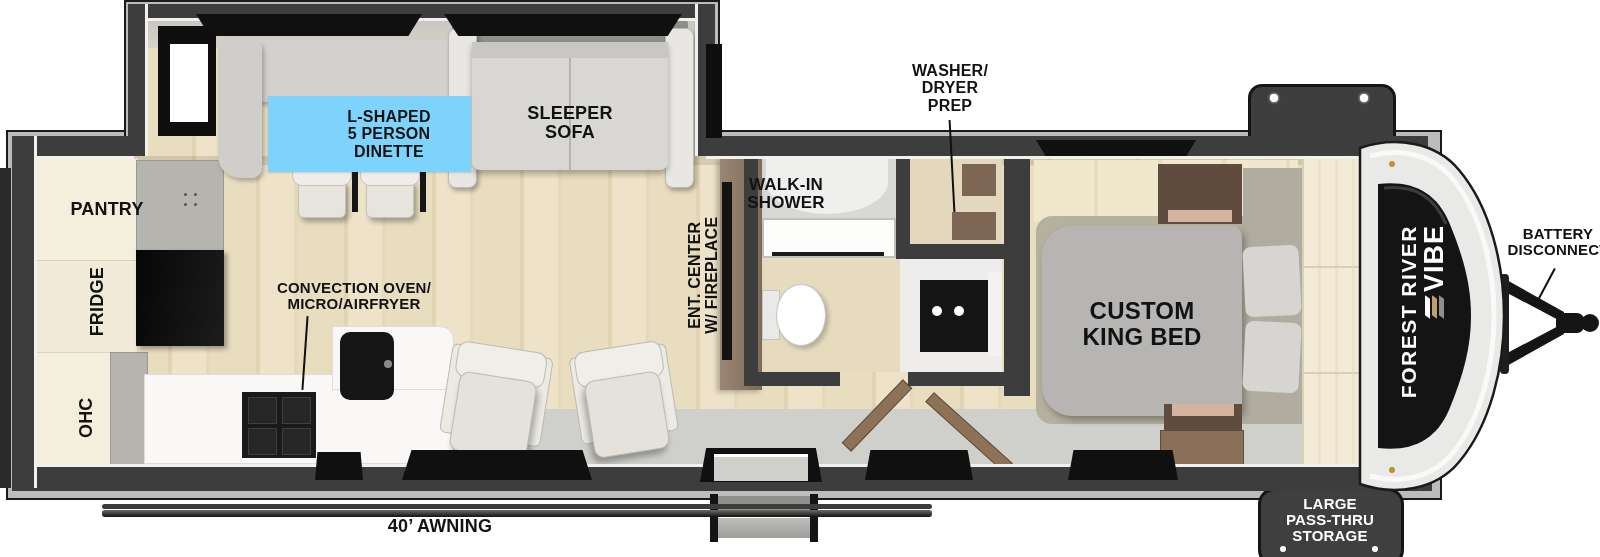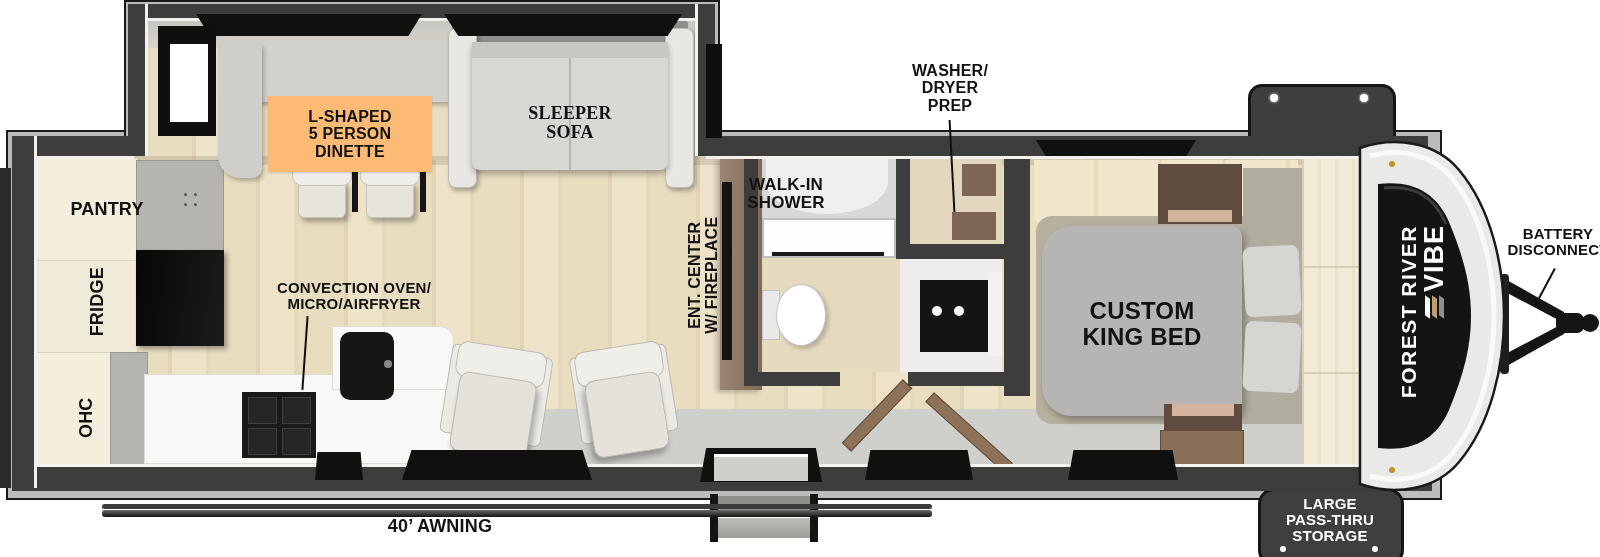--- a/index.html
+++ b/index.html
@@ -2,22 +2,22 @@
 <html><head>
 <meta charset="utf-8">
 <title>Forest River Vibe Travel Trailer Floorplan</title>
 <style>
   html,body{margin:0;padding:0;background:#fff;}
   #stage{position:relative;width:1600px;height:557px;background:#fff;overflow:hidden;
          font-family:"Liberation Sans","DejaVu Sans",sans-serif;}
   .abs{position:absolute;}
   .lbl{position:absolute;color:#121212;font-weight:bold;text-align:center;
        white-space:pre-line;line-height:1.08;letter-spacing:.2px;z-index:40;}
-  .lblbox{background:#fdba74;display:flex;align-items:center;justify-content:center;
-          box-shadow:0 1px 2px rgba(0,0,0,.15);}
+  .lblbox{background:#7dd3fc;display:flex;align-items:center;justify-content:center;
+          box-shadow:0 1px 2px rgba(0,0,0,.15);padding-left:39px;}
   .wall{position:absolute;background:#3d3d3d;z-index:20;}
   .trimB{border-bottom:3px solid #f2f1ee;}
   .trimT{border-top:3px solid #f2f1ee;}
   .trimR{border-right:3px solid #f2f1ee;}
   .trimL{border-left:3px solid #f2f1ee;}
   .opening{position:absolute;background:#101010;z-index:25;
            clip-path:polygon(5% 0,95% 0,100% 100%,0 100%);}
   .openingTop{position:absolute;background:#101010;z-index:25;
            clip-path:polygon(0 0,100% 0,94% 100%,6% 100%);}
   .frame{position:absolute;background:#bcbcba;border:2px solid #1a1a1a;z-index:1;}
@@ -80,21 +80,21 @@
 DINETTE</div>
 
   <div class="abs" style="left:448px;top:20px;width:244px;height:152px;z-index:8;">
     <div class="abs" style="left:4px;top:0;width:236px;height:42px;background:#8e8e8c;border-radius:4px;"></div>
     <div class="abs" style="left:0;top:8px;width:27px;height:158px;background:#e9e7e3;border:1px solid #bdbab4;border-radius:8px;box-shadow:2px 3px 4px rgba(0,0,0,.3);"></div>
     <div class="abs" style="left:217px;top:8px;width:27px;height:158px;background:#e9e7e3;border:1px solid #bdbab4;border-radius:8px;box-shadow:2px 3px 4px rgba(0,0,0,.3);"></div>
     <div class="abs" style="left:24px;top:22px;width:196px;height:128px;background:#d8d7d4;border-radius:0 0 8px 8px;box-shadow:0 4px 6px rgba(0,0,0,.3);"></div>
     <div class="abs" style="left:121px;top:22px;width:2px;height:128px;background:#b5b4b1;"></div>
     <div class="abs" style="left:24px;top:22px;width:196px;height:16px;background:#c8c7c4;"></div>
   </div>
-  <div class="lbl" style="left:500px;top:104px;width:140px;font-size:18px;font-family:Liberation Serif, serif;">SLEEPER
+  <div class="lbl" style="left:500px;top:104px;width:140px;font-size:18px;">SLEEPER
 SOFA</div>
 
   <div class="abs" style="left:36px;top:158px;width:100px;height:102px;background:#f4eedd;border:1px solid #ddd4bd;z-index:6;"></div>
   <div class="abs" style="left:36px;top:260px;width:100px;height:92px;background:#f1ead8;border:1px solid #ddd4bd;z-index:6;"></div>
   <div class="abs" style="left:36px;top:352px;width:74px;height:118px;background:#f4eedd;border:1px solid #ddd4bd;z-index:6;"></div>
   <div class="abs" style="left:136px;top:160px;width:86px;height:90px;background:#b6b4af;border:1px solid #9a9893;z-index:6;"></div>
   <div class="dot" style="left:184px;top:193px;width:3px;height:3px;background:#555;"></div>
   <div class="dot" style="left:184px;top:203px;width:3px;height:3px;background:#555;"></div>
   <div class="dot" style="left:194px;top:193px;width:3px;height:3px;background:#555;"></div>
   <div class="dot" style="left:194px;top:203px;width:3px;height:3px;background:#555;"></div>

